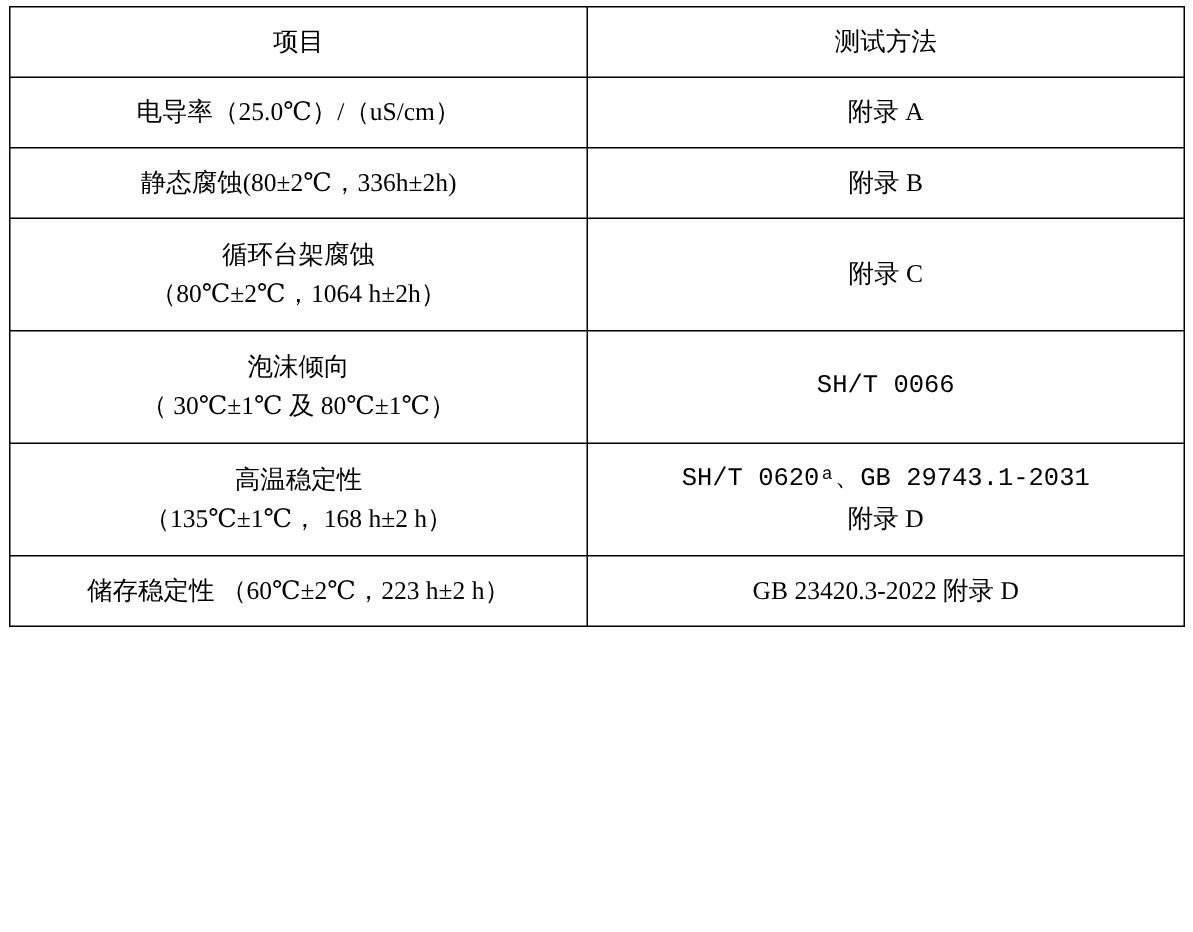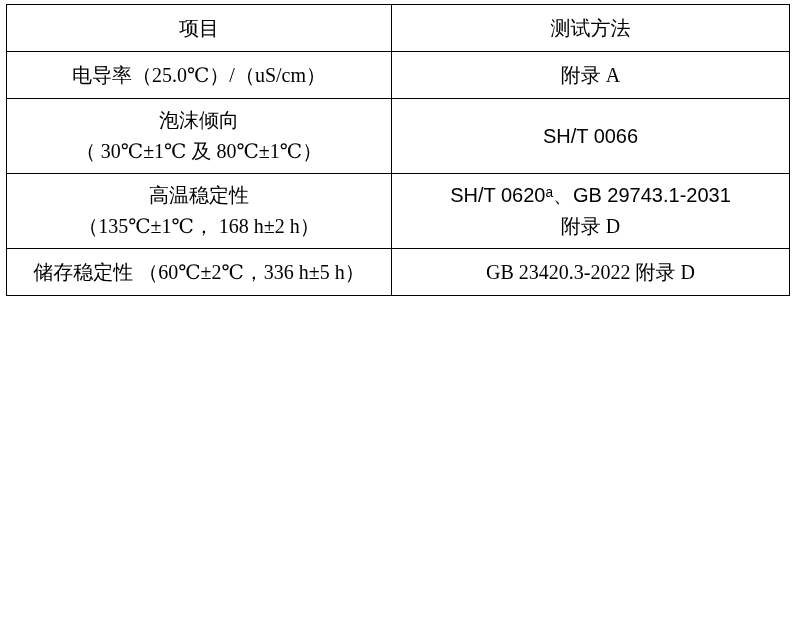--- a/index.html
+++ b/index.html
@@ -25,21 +25,21 @@
     border-collapse: collapse;
     table-layout: fixed;
     margin: 0;
   }
   table.spec-table td,
   table.spec-table th {
     border: 1px solid #000000;
     text-align: center;
     vertical-align: middle;
     font-weight: normal;
-    font-size: 20px;
+    font-size: 17px;
     line-height: 1.55;
     padding: 6px 4px;
   }
   col.col-item { width: 385px; }
   col.col-method { width: 398px; }
 
   .cell-lines {
     display: block;
   }
   .cell-lines .line {
@@ -51,21 +51,21 @@
     font-size: 17px;
   }
   .r-single td {
     height: 34px;
     margin-left: 15px;
   }
   .r-double td {
     height: 62px;
   }
   .latin {
-    font-family: Liberation Sans, sans-serif;
+    font-family: Liberation Mono, monospace;
     text-align: center;
   }
 </style>
 </head>
 <body>
 
 <div class="page">
   <table class="spec-table">
     <colgroup>
       <col class="col-item">
@@ -91,21 +91,46 @@
             <span class="line">电导率（25.0℃）/（uS/cm）</span>
           </span>
         </td>
         <td>
           <span class="cell-lines">
             <span class="line">附录 A</span>
           </span>
         </td>
       </tr>
 
+      <tr class="r-single">
+        <td>
+          <span class="cell-lines">
+            <span class="line">静态腐蚀(80±2℃，336h±2h)</span>
+          </span>
+        </td>
+        <td>
+          <span class="cell-lines">
+            <span class="line">附录 B</span>
+          </span>
+        </td>
+      </tr>
 
+      <tr class="r-double">
+        <td>
+          <span class="cell-lines">
+            <span class="line">循环台架腐蚀</span>
+            <span class="line">（80℃±2℃，1064 h±2h）</span>
+          </span>
+        </td>
+        <td>
+          <span class="cell-lines">
+            <span class="line">附录 C</span>
+          </span>
+        </td>
+      </tr>
 
 
       <tr class="r-double">
         <td>
           <span class="cell-lines">
             <span class="line">泡沫倾向</span>
             <span class="line">（ 30℃±1℃ 及 80℃±1℃）</span>
           </span>
         </td>
         <td>
@@ -126,21 +151,21 @@
           <span class="cell-lines">
             <span class="line latin">SH/T 0620ᵃ、GB 29743.1-2031</span>
             <span class="line">附录 D</span>
           </span>
         </td>
       </tr>
 
       <tr class="r-single">
         <td>
           <span class="cell-lines">
-            <span class="line">储存稳定性 （60℃±2℃，336 h±5 h）</span>
+            <span class="line">储存稳定性 （60℃±2℃，223 h±2 h）</span>
           </span>
         </td>
         <td>
           <span class="cell-lines">
             <span class="line">GB 23420.3-2022 附录 D</span>
           </span>
         </td>
       </tr>
 
     </tbody>

